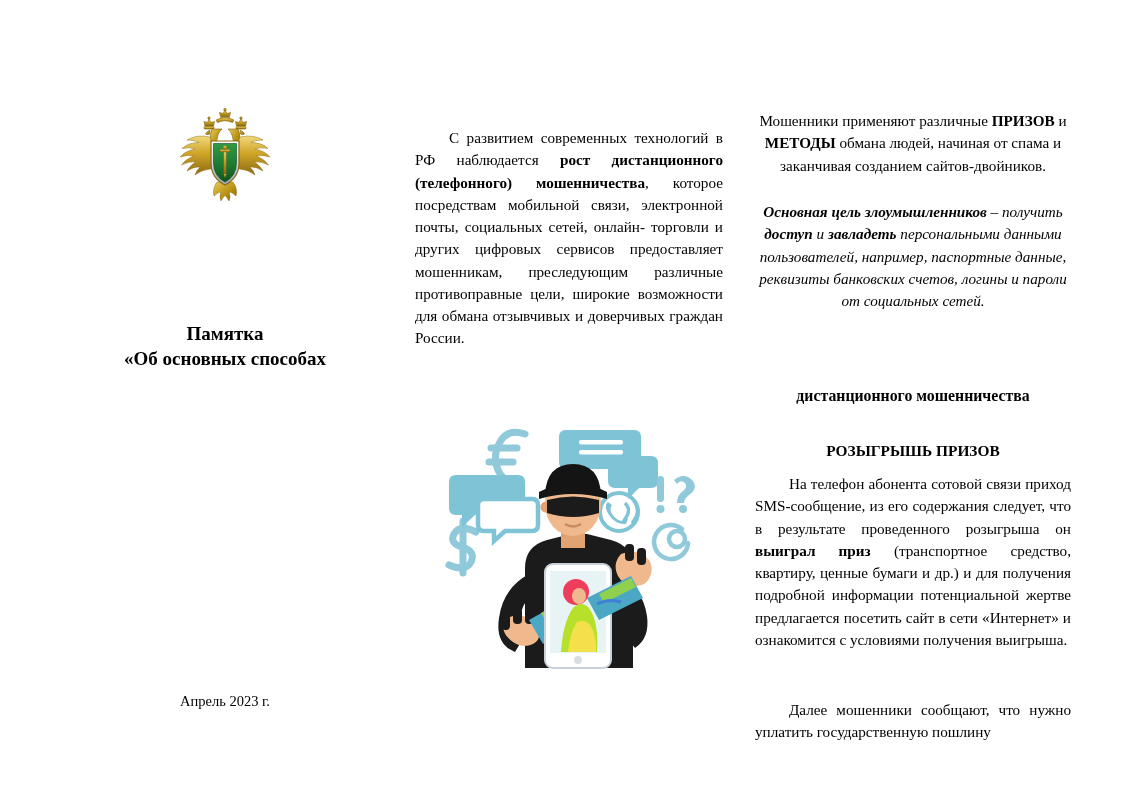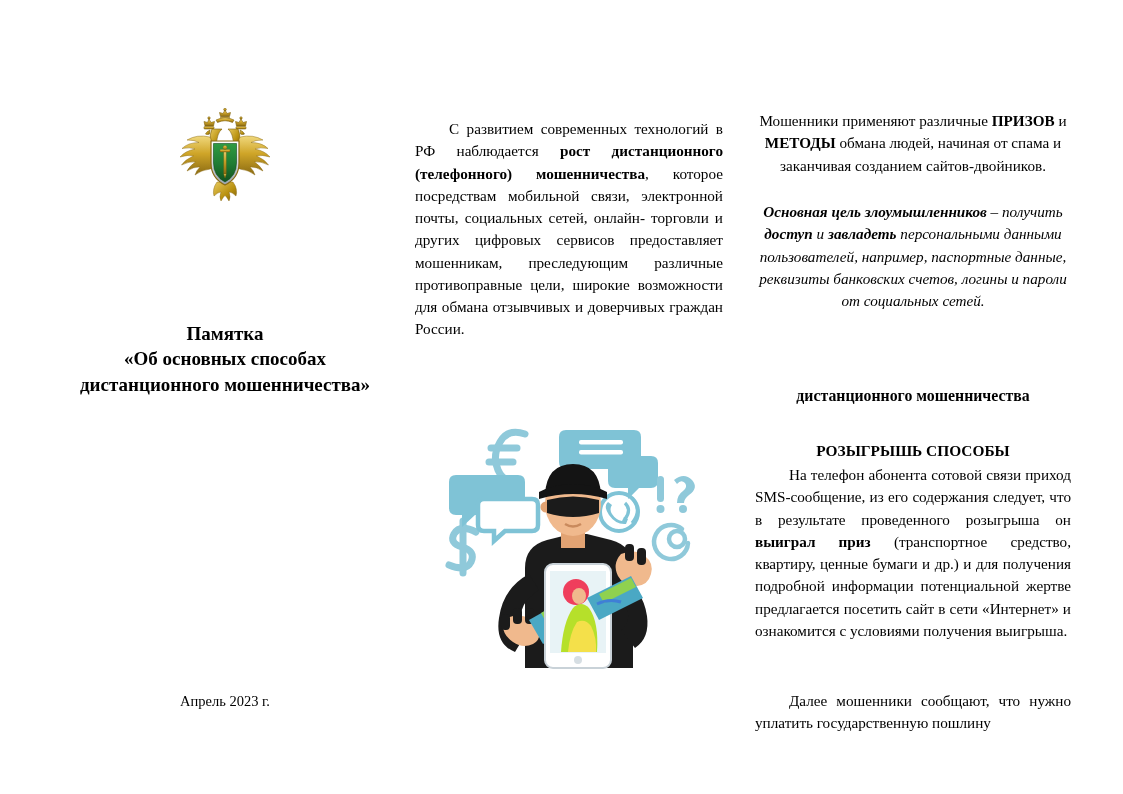--- a/index.html
+++ b/index.html
@@ -79,21 +79,21 @@
     position: absolute;
     top: 693px;
     left: 0;
     width: 330px;
     text-align: center;
     font-size: 14.5px;
   }
 
   
   .para {
-    margin: 8px 0 0 0;
+    margin: 17px 0 0 0;
     text-align: justify;
     text-justify: inter-word;
     text-indent: 34px;
     font-size: 15.2px;
     line-height: 1.465;
     hyphens: none;
   }
   .para-center {
     margin: 0;
     text-align: center;
@@ -220,21 +220,20 @@
             <path d="M101.5 132 l2.5 8 l2.5 -8z"></path>
           </g>
         </svg>
       </span>
     </div>
 
 
     <div class="booklet-title">
       <div>Памятка</div>
       <div>«Об основных способах</div>
-      <div>дистанционного мошенничества»</div>
     </div>
 
     <div class="issue-date">Апрель 2023 г.</div>
   </div>
 
   <div class="panel panel-middle">
 
     <div class="middle-body">
       <p class="para"><span>С развитием современных технологий в РФ наблюдается </span><b>рост дистанционного (телефонного) мошенничества</b><span>, которое посредствам мобильной связи, электронной почты, социальных сетей, онлайн- торговли и других цифровых сервисов предоставляет мошенникам, преследующим различные противоправные цели, широкие возможности для обмана отзывчивых и доверчивых граждан России.</span></p>
     </div>
@@ -360,21 +359,21 @@
     </div>
 
     <div class="right-block rb-schemes">
       <p class="heading-center">
         <br>
         <span>дистанционного мошенничества</span>
       </p>
     </div>
 
     <div class="right-block rb-prize">
-      <p class="heading-caps">РОЗЫГРЫШЬ СПОСОБЫ</p>
+      <p class="heading-caps">РОЗЫГРЫШЬ ПРИЗОВ</p>
     </div>
 
     <div class="right-block rb-prize-body">
       <p class="para"><span>На телефон абонента сотовой связи приход SMS-сообщение, из его содержания следует, что в результате проведенного розыгрыша он </span><b>выиграл приз</b><span> (транспортное средство, квартиру, ценные бумаги и др.) и для получения подробной информации потенциальной жертве предлагается посетить сайт в сети «Интернет» и ознакомится с условиями получения выигрыша.</span></p>
     </div>
 
     <div class="right-block rb-next">
       <p class="para">Далее мошенники сообщают, что нужно уплатить государственную пошлину</p>
     </div>
   </div>

